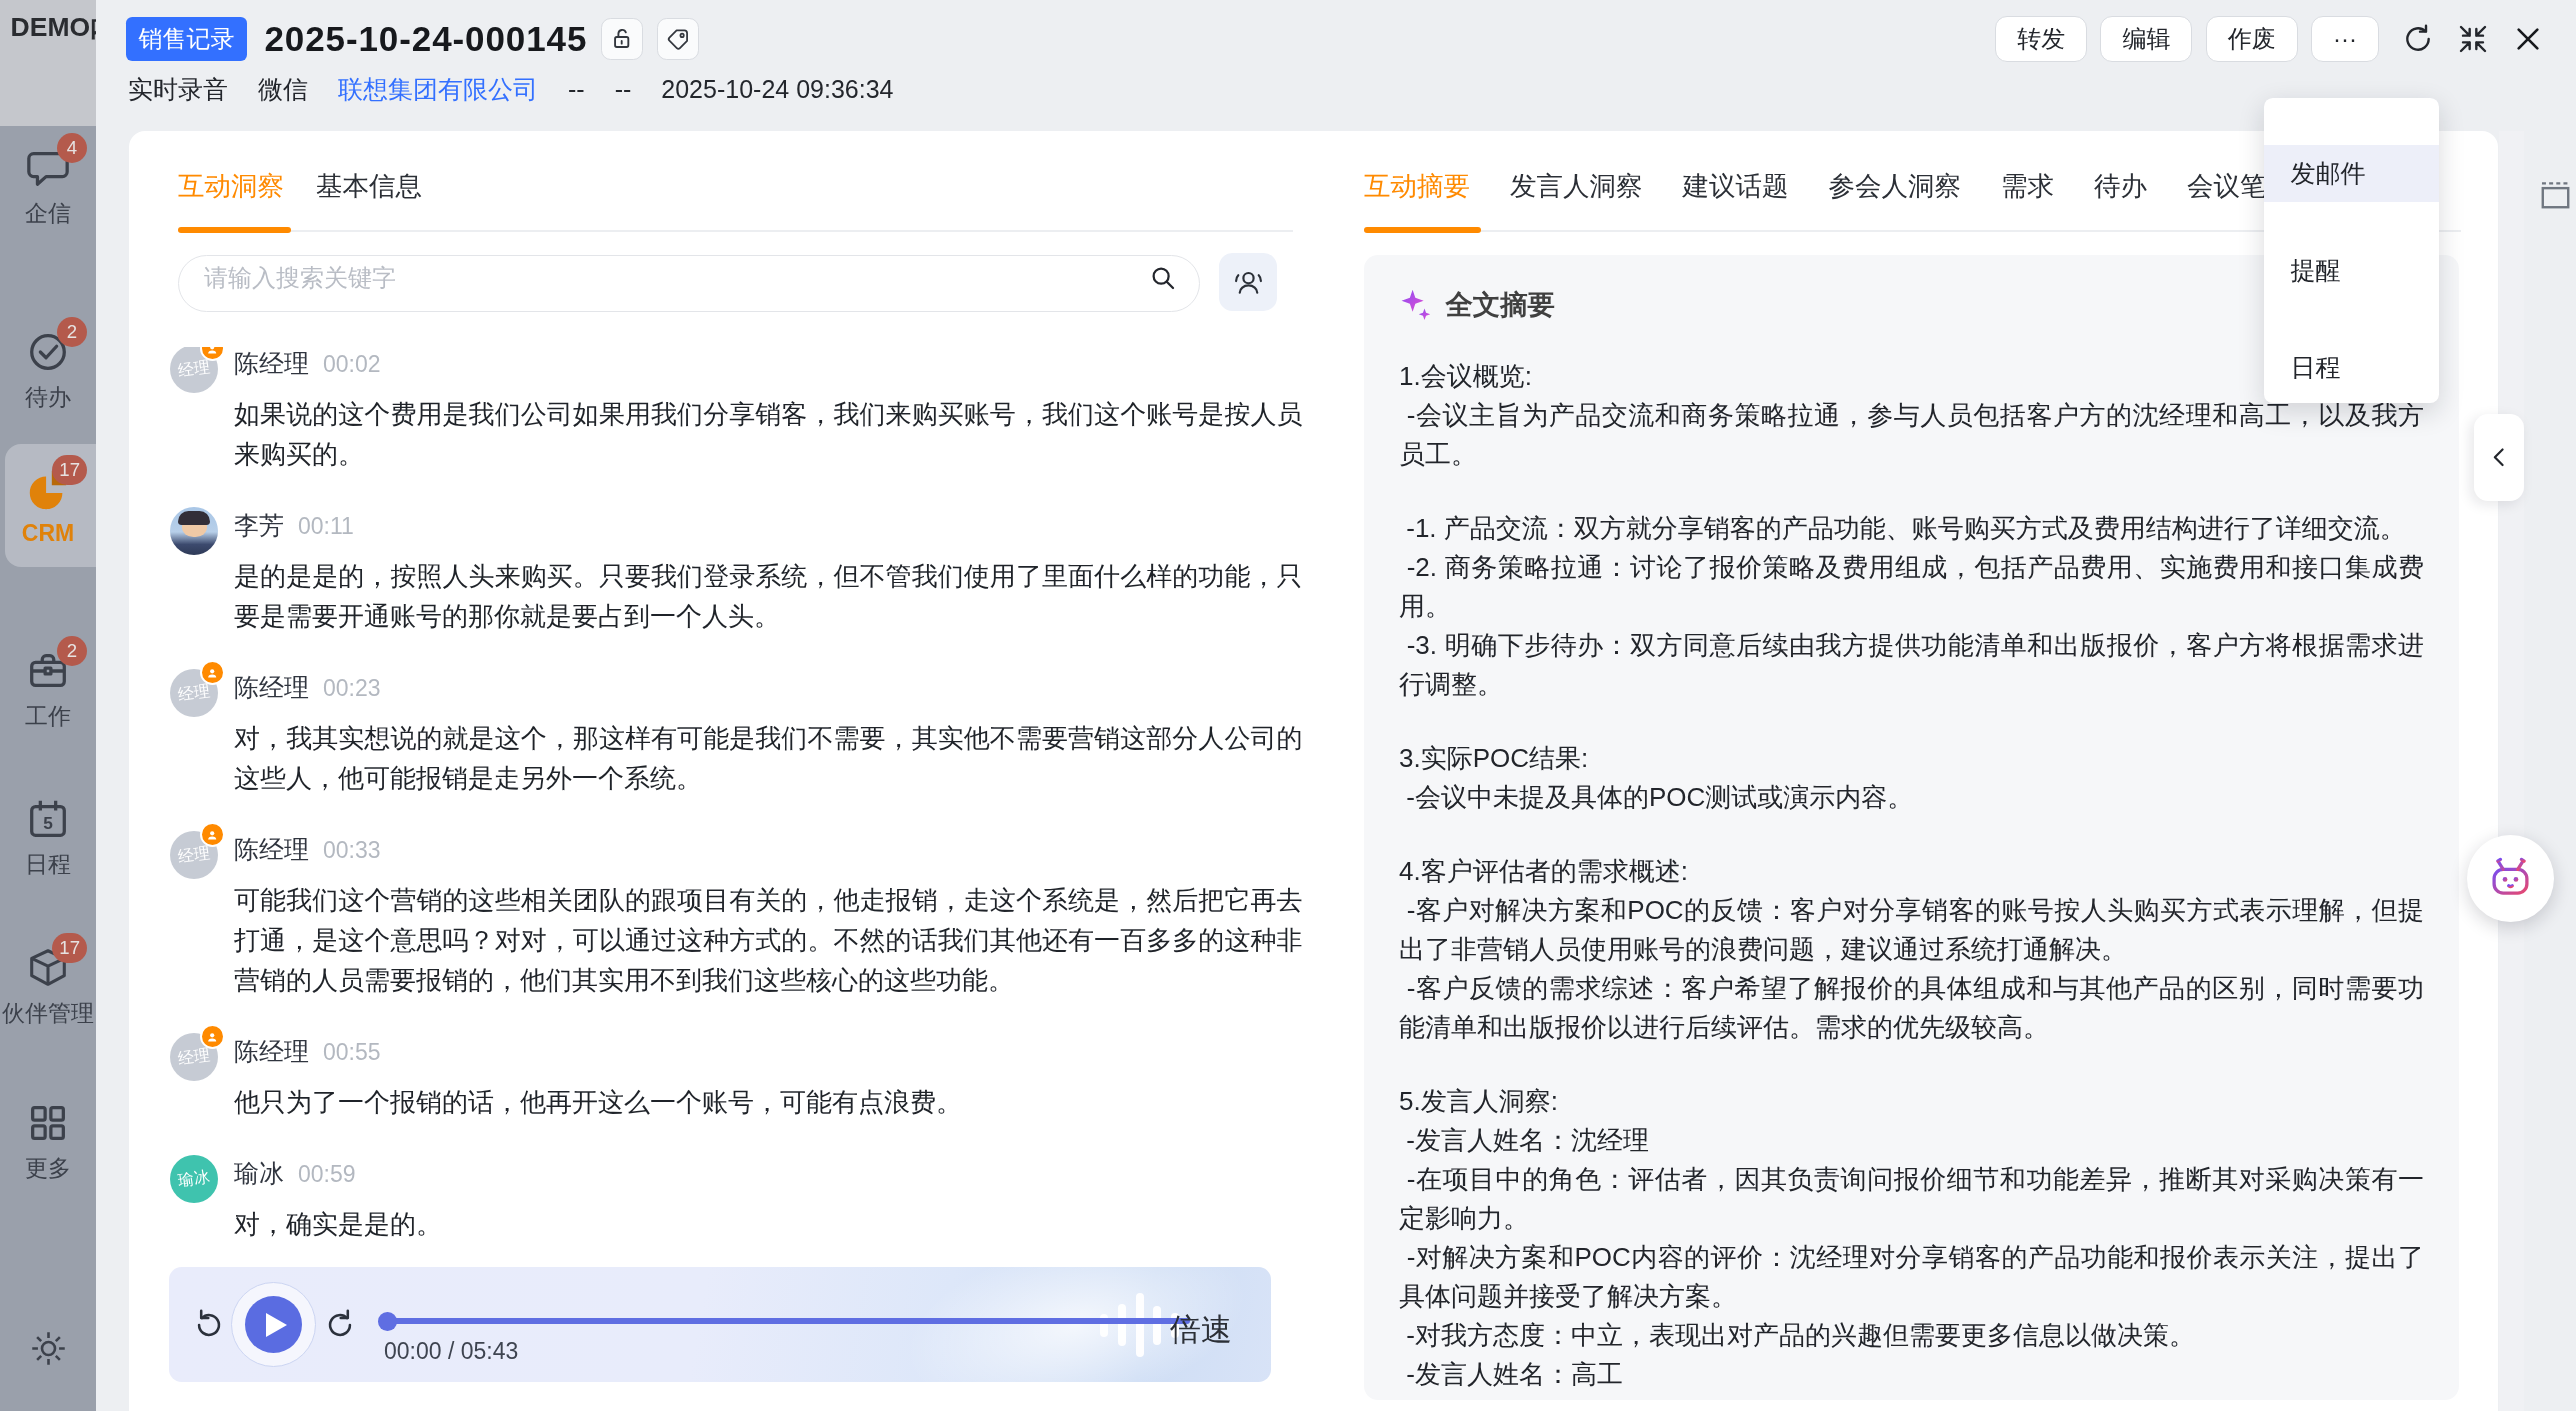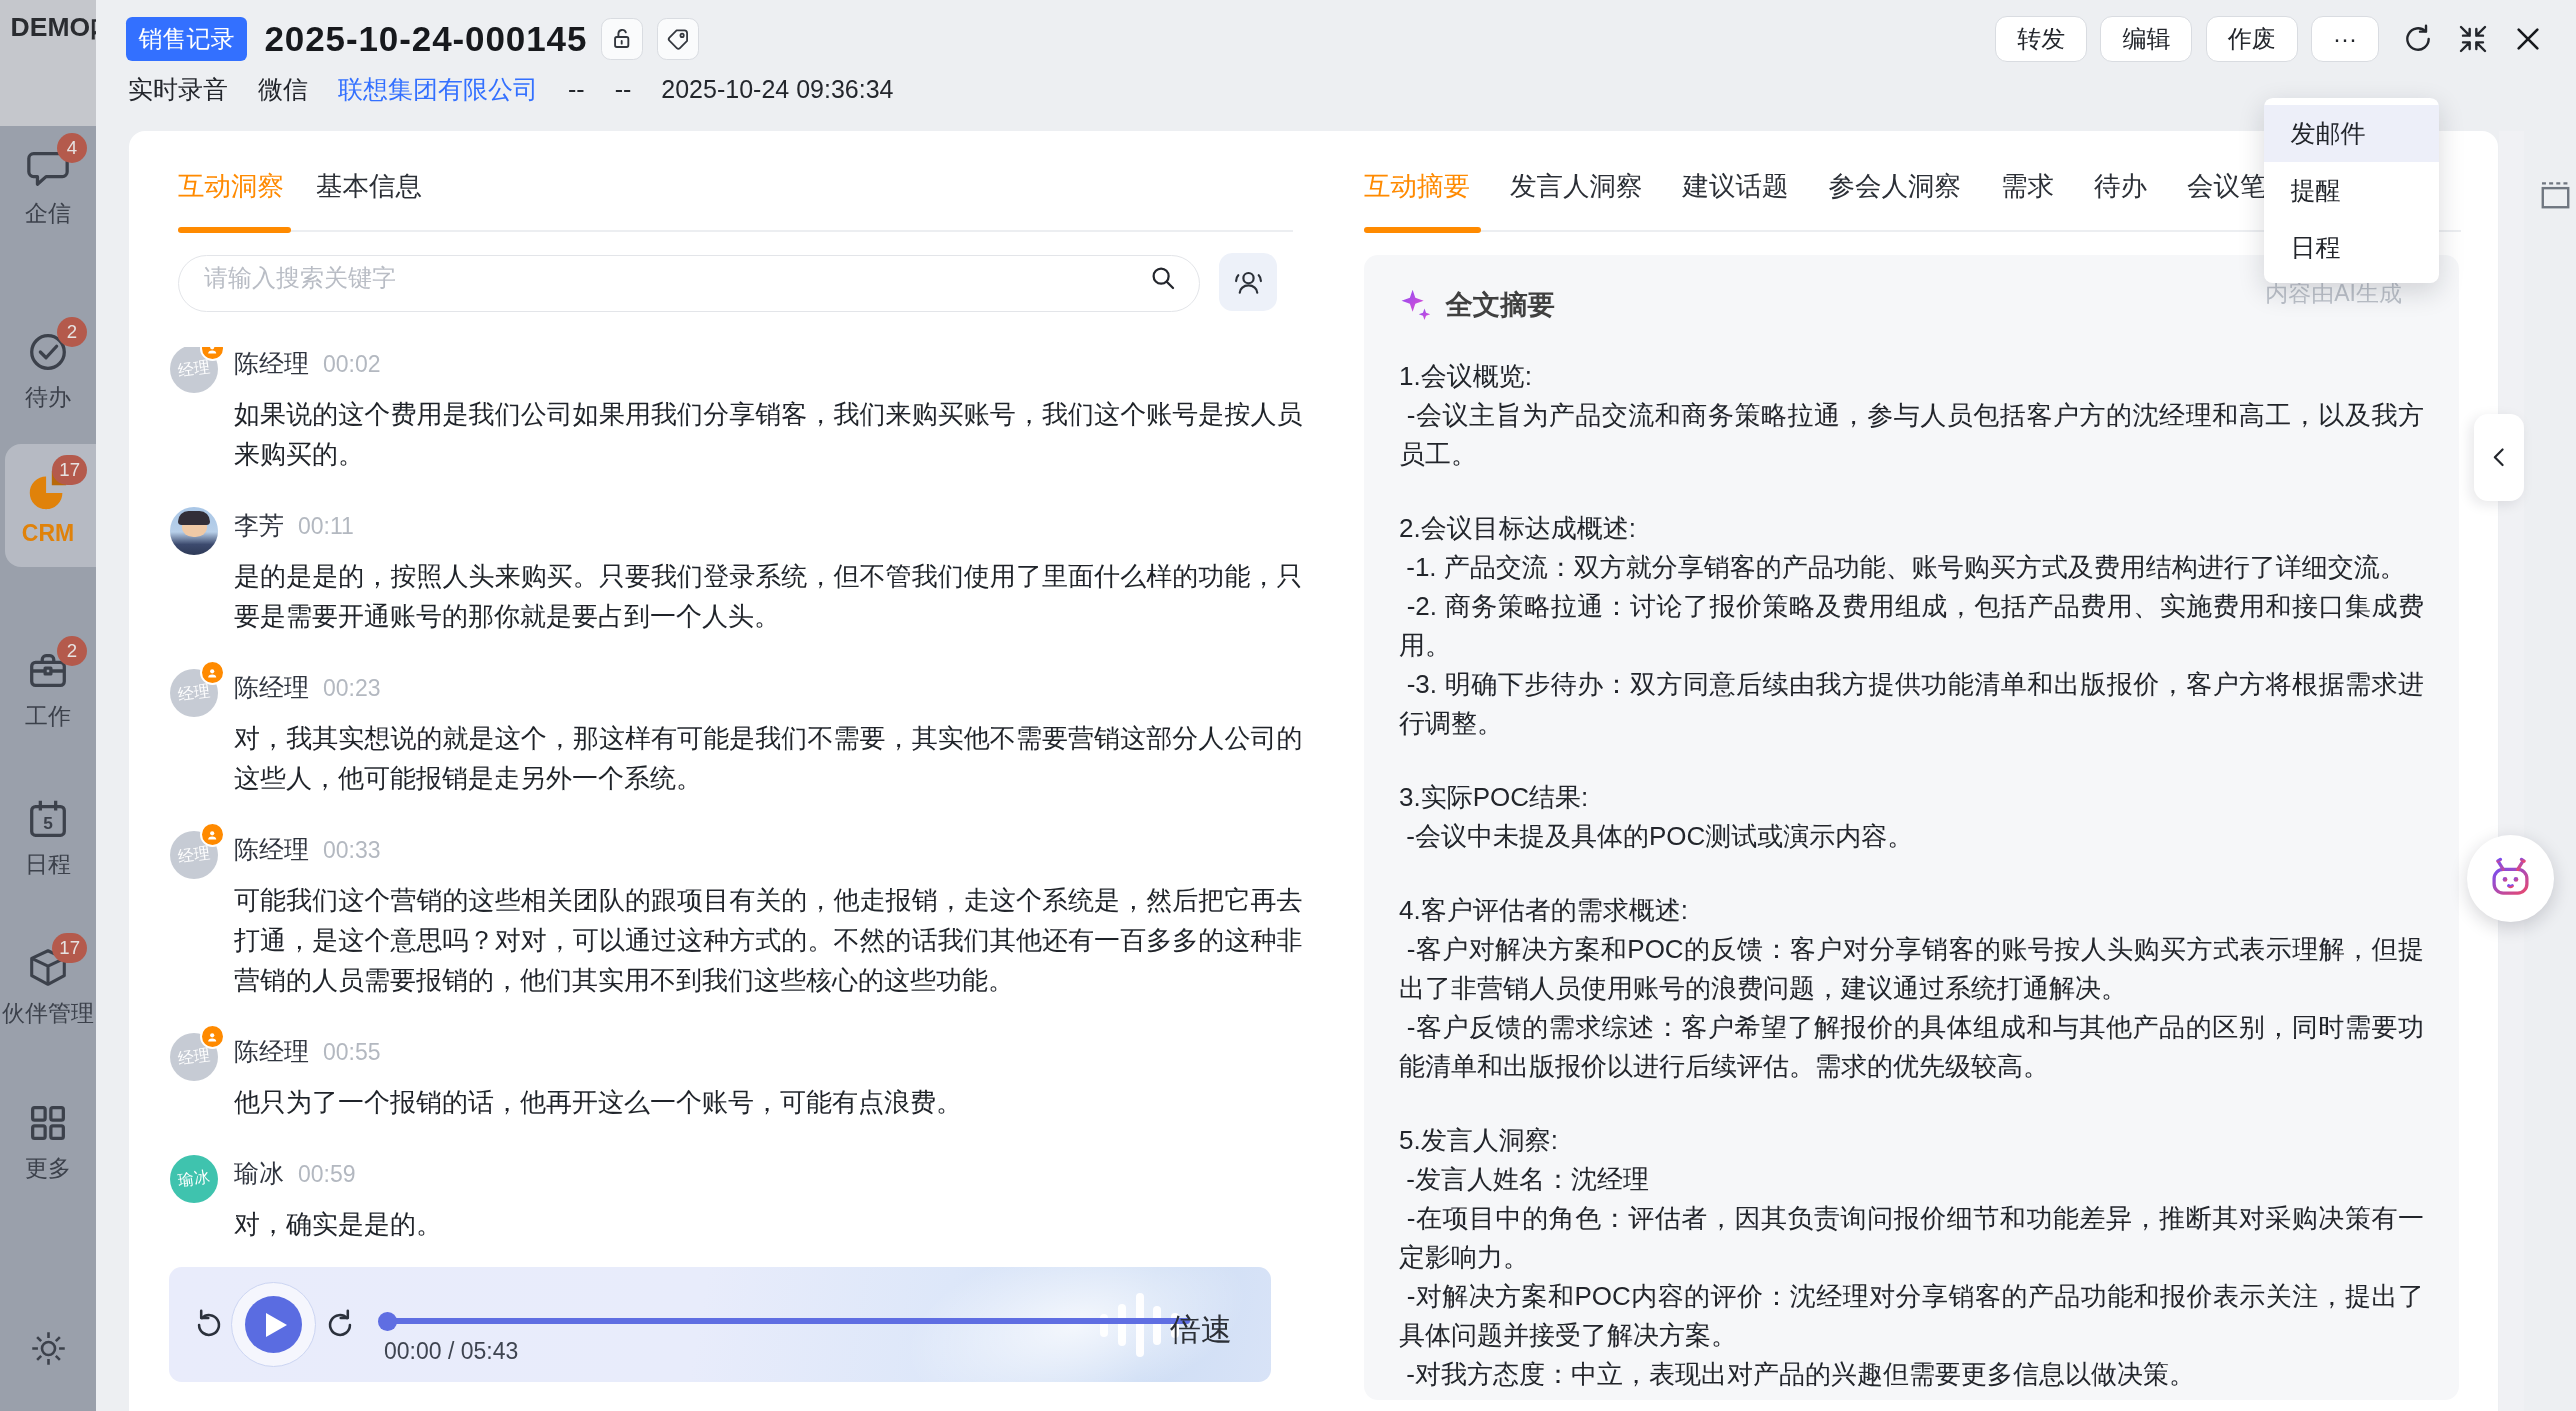--- a/index.html
+++ b/index.html
@@ -96,21 +96,21 @@
   .ai-watermark { position:absolute; top:23px; right:57px; font-size:23px; color:#bcc1c9; }
   .sum-title-row { display:flex; align-items:center; gap:12.4px; margin-top:5.3px; }
   .sum-title-row svg { width:34px; height:34px; }
   .sum-title { font-size:27.4px; font-weight:bold; color:#404040; }
   .sum-body { margin-top:34px; }
   .sum-line { font-size:26px; line-height:39px; color:#22252b; white-space:pre-wrap; text-align:justify; }
   .sum-line.blank { height:35px; }
 
   
   .dropdown { position:absolute; left:2168px; top:98px; width:175px; background:#fff; border-radius:8.8px; box-shadow:0 8.8px 26.5px rgba(20,24,38,0.16); padding:7px 0; z-index:40; }
-  .dd-item { height:57px; display:flex; align-items:center; padding-left:26.5px; font-size:25px; color:#22252b; cursor:pointer; }
+  .dd-item { height:57px; display:flex; align-items:center; padding-left:26.5px; font-size:25px; color:#22252b; cursor:pointer;margin-top:40px; }
   .dd-item.hl { background:#edeff9; }
 
   
   .rail-strip { position:absolute; left:2403px; top:131px; width:25px; bottom:0; background:#f0f1f4; }
   .rail-cal { position:absolute; left:2442px; top:177px; width:35px; height:35px; cursor:pointer; }
   .rail-tab { position:absolute; left:2378px; top:414px; width:50px; height:87px; background:#fff; border-radius:14px; box-shadow:-3.5px 3.5px 12.4px rgba(20,24,38,0.10); display:flex; align-items:center; justify-content:center; cursor:pointer; z-index:5; }
   .rail-tab svg { width:26.5px; height:26.5px; }
   .rail-robot { position:absolute; left:2371px; top:835px; width:87px; height:87px; border-radius:50%; background:#fff; box-shadow:0 5.3px 17.7px rgba(20,24,38,0.18); display:flex; align-items:center; justify-content:center; cursor:pointer; z-index:5; }
   .rail-robot svg { width:51px; height:51px; }
 </style>
@@ -434,21 +434,20 @@
             <svg viewBox="0 0 40 40">
                 <path d="M16 2l3.2 9.6L29 15l-9.8 3.4L16 28l-3.2-9.6L3 15l9.8-3.4z" fill="url(#aigrad)"></path>
                 <path d="M30 24l1.8 5 5 1.8-5 1.8-1.8 5-1.8-5-5-1.8 5-1.8z" fill="url(#aigrad)"></path>
               </svg>
             <span class="sum-title">全文摘要</span>
           </div>
           <div class="sum-body">
               <div class="sum-line">1.会议概览:</div>
               <div class="sum-line"> -会议主旨为产品交流和商务策略拉通，参与人员包括客户方的沈经理和高工，以及我方员工。</div>
               <div class="sum-line blank"></div>
-              <div class="sum-line">2.会议目标达成概述:</div>
               <div class="sum-line"> -1. 产品交流：双方就分享销客的产品功能、账号购买方式及费用结构进行了详细交流。</div>
               <div class="sum-line"> -2. 商务策略拉通：讨论了报价策略及费用组成，包括产品费用、实施费用和接口集成费用。</div>
               <div class="sum-line"> -3. 明确下步待办：双方同意后续由我方提供功能清单和出版报价，客户方将根据需求进行调整。</div>
               <div class="sum-line blank"></div>
               <div class="sum-line">3.实际POC结果:</div>
               <div class="sum-line"> -会议中未提及具体的POC测试或演示内容。</div>
               <div class="sum-line blank"></div>
               <div class="sum-line">4.客户评估者的需求概述:</div>
               <div class="sum-line"> -客户对解决方案和POC的反馈：客户对分享销客的账号按人头购买方式表示理解，但提出了非营销人员使用账号的浪费问题，建议通过系统打通解决。</div>
               <div class="sum-line"> -客户反馈的需求综述：客户希望了解报价的具体组成和与其他产品的区别，同时需要功能清单和出版报价以进行后续评估。需求的优先级较高。</div>

